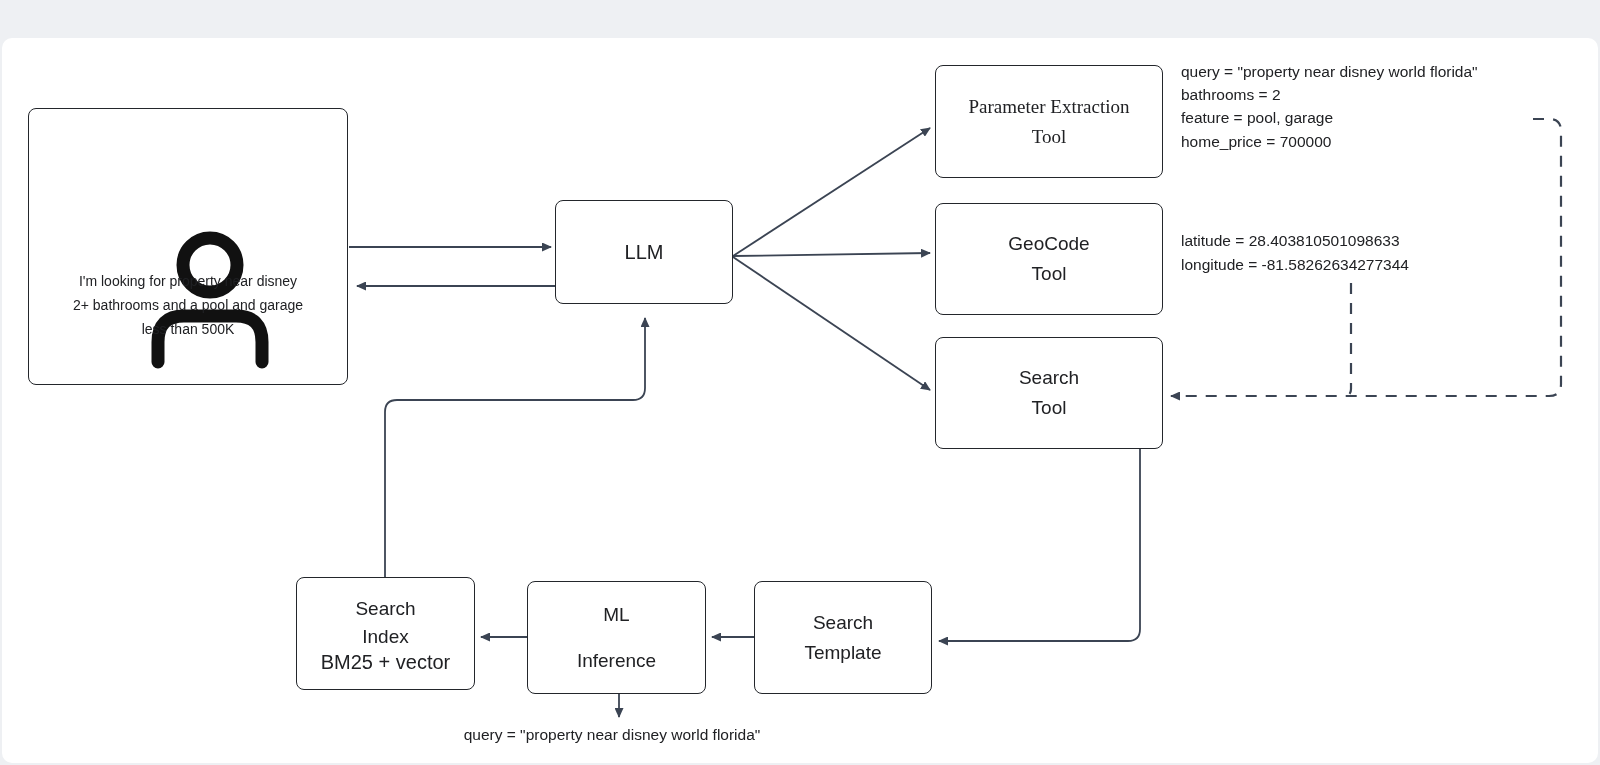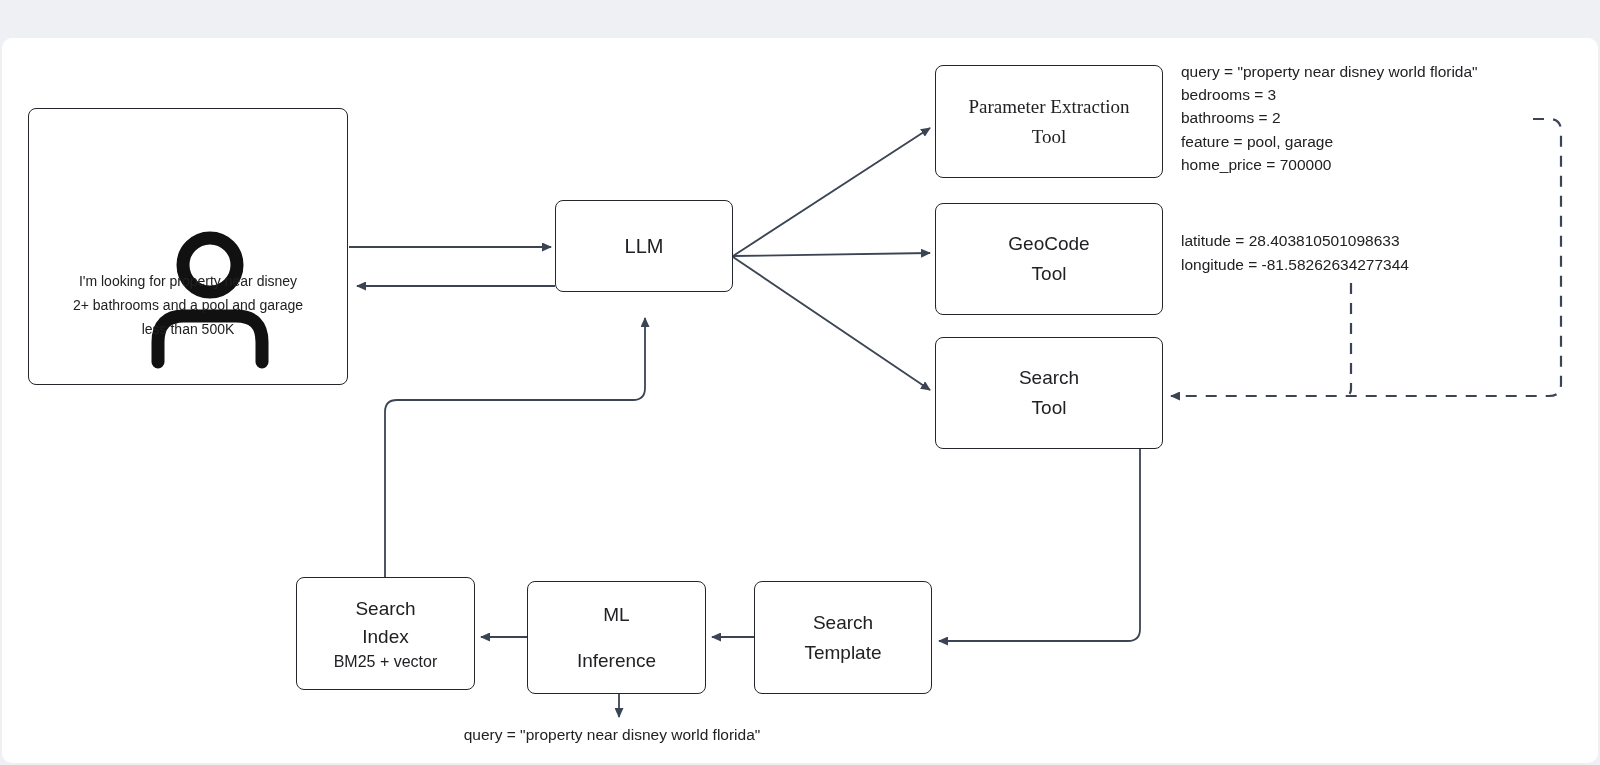--- a/index.html
+++ b/index.html
@@ -24,21 +24,21 @@
     background:#ffffff;
     border:1.5px solid #23262b;
     border-radius:8px;
     display:flex;flex-direction:column;
     align-items:center;justify-content:center;
     text-align:center;
     font-size:19px;line-height:30px;color:#202124;
     box-sizing:border-box;
   }
   .node .line{display:block;}
-  .node .subtitle{display:block;font-size:16px;line-height:22px;color:#202124;}
+  .node .subtitle{display:block;font-size:20px;line-height:22px;color:#202124;}
   .node-llm{font-size:20px;}
   .user-node{
     position:absolute;
     background:#fff;border:1.5px solid #23262b;border-radius:8px;
     box-sizing:border-box;
   }
   .user-text{
     position:absolute;left:0;right:0;top:160px;
     font-size:14px;line-height:24px;text-align:center;color:#202124;
   }
@@ -93,21 +93,21 @@
       <circle cx="63" cy="44" r="27" fill="none" stroke="#111111" stroke-width="13"></circle>
       <path d="M11 141 L11 121 Q11 95 37 95 L89 95 Q115 95 115 121 L115 141" fill="none" stroke="#111111" stroke-width="13" stroke-linecap="round"></path>
     </svg>
     <div class="user-text">
       <span class="line">I'm looking for property near disney</span>
       <span class="line">2+ bathrooms and a pool and garage</span>
       <span class="line">less than 500K</span>
     </div>
   </div>
 
-  <div class="node node-llm" style="left:555px;top:200px;width:178px;height:92px;">
+  <div class="node node-llm" style="left:555px;top:200px;width:178px;height:104px;">
     <span class="line">LLM</span>
   </div>
 
   <div class="node" style="left:935px;top:65px;width:228px;height:113px;font-family:Liberation Serif, serif;">
     <span class="line">Parameter Extraction</span>
     <span class="line">Tool</span>
   </div>
 
   <div class="node" style="left:935px;top:203px;width:228px;height:112px;">
     <span class="line">GeoCode</span>
@@ -130,21 +130,20 @@
     <span class="line">Inference</span>
   </div>
 
   <div class="node" style="left:754px;top:581px;width:178px;height:113px;">
     <span class="line">Search</span>
     <span class="line">Template</span>
   </div>
 
   <div class="annot" style="left:1181px;top:60px;">
     <span class="line">query = "property near disney world florida"</span>
-    <span class="line">bedrooms = 3</span>
     <span class="line">bathrooms = 2</span>
     <span class="line">feature = pool, garage</span>
     <span class="line">home_price = 700000</span>
   </div>
 
   <div class="annot annot-geo" style="left:1181px;top:229px;">
     <span class="line">latitude = 28.403810501098633</span>
     <span class="line">longitude = -81.58262634277344</span>
   </div>
 

